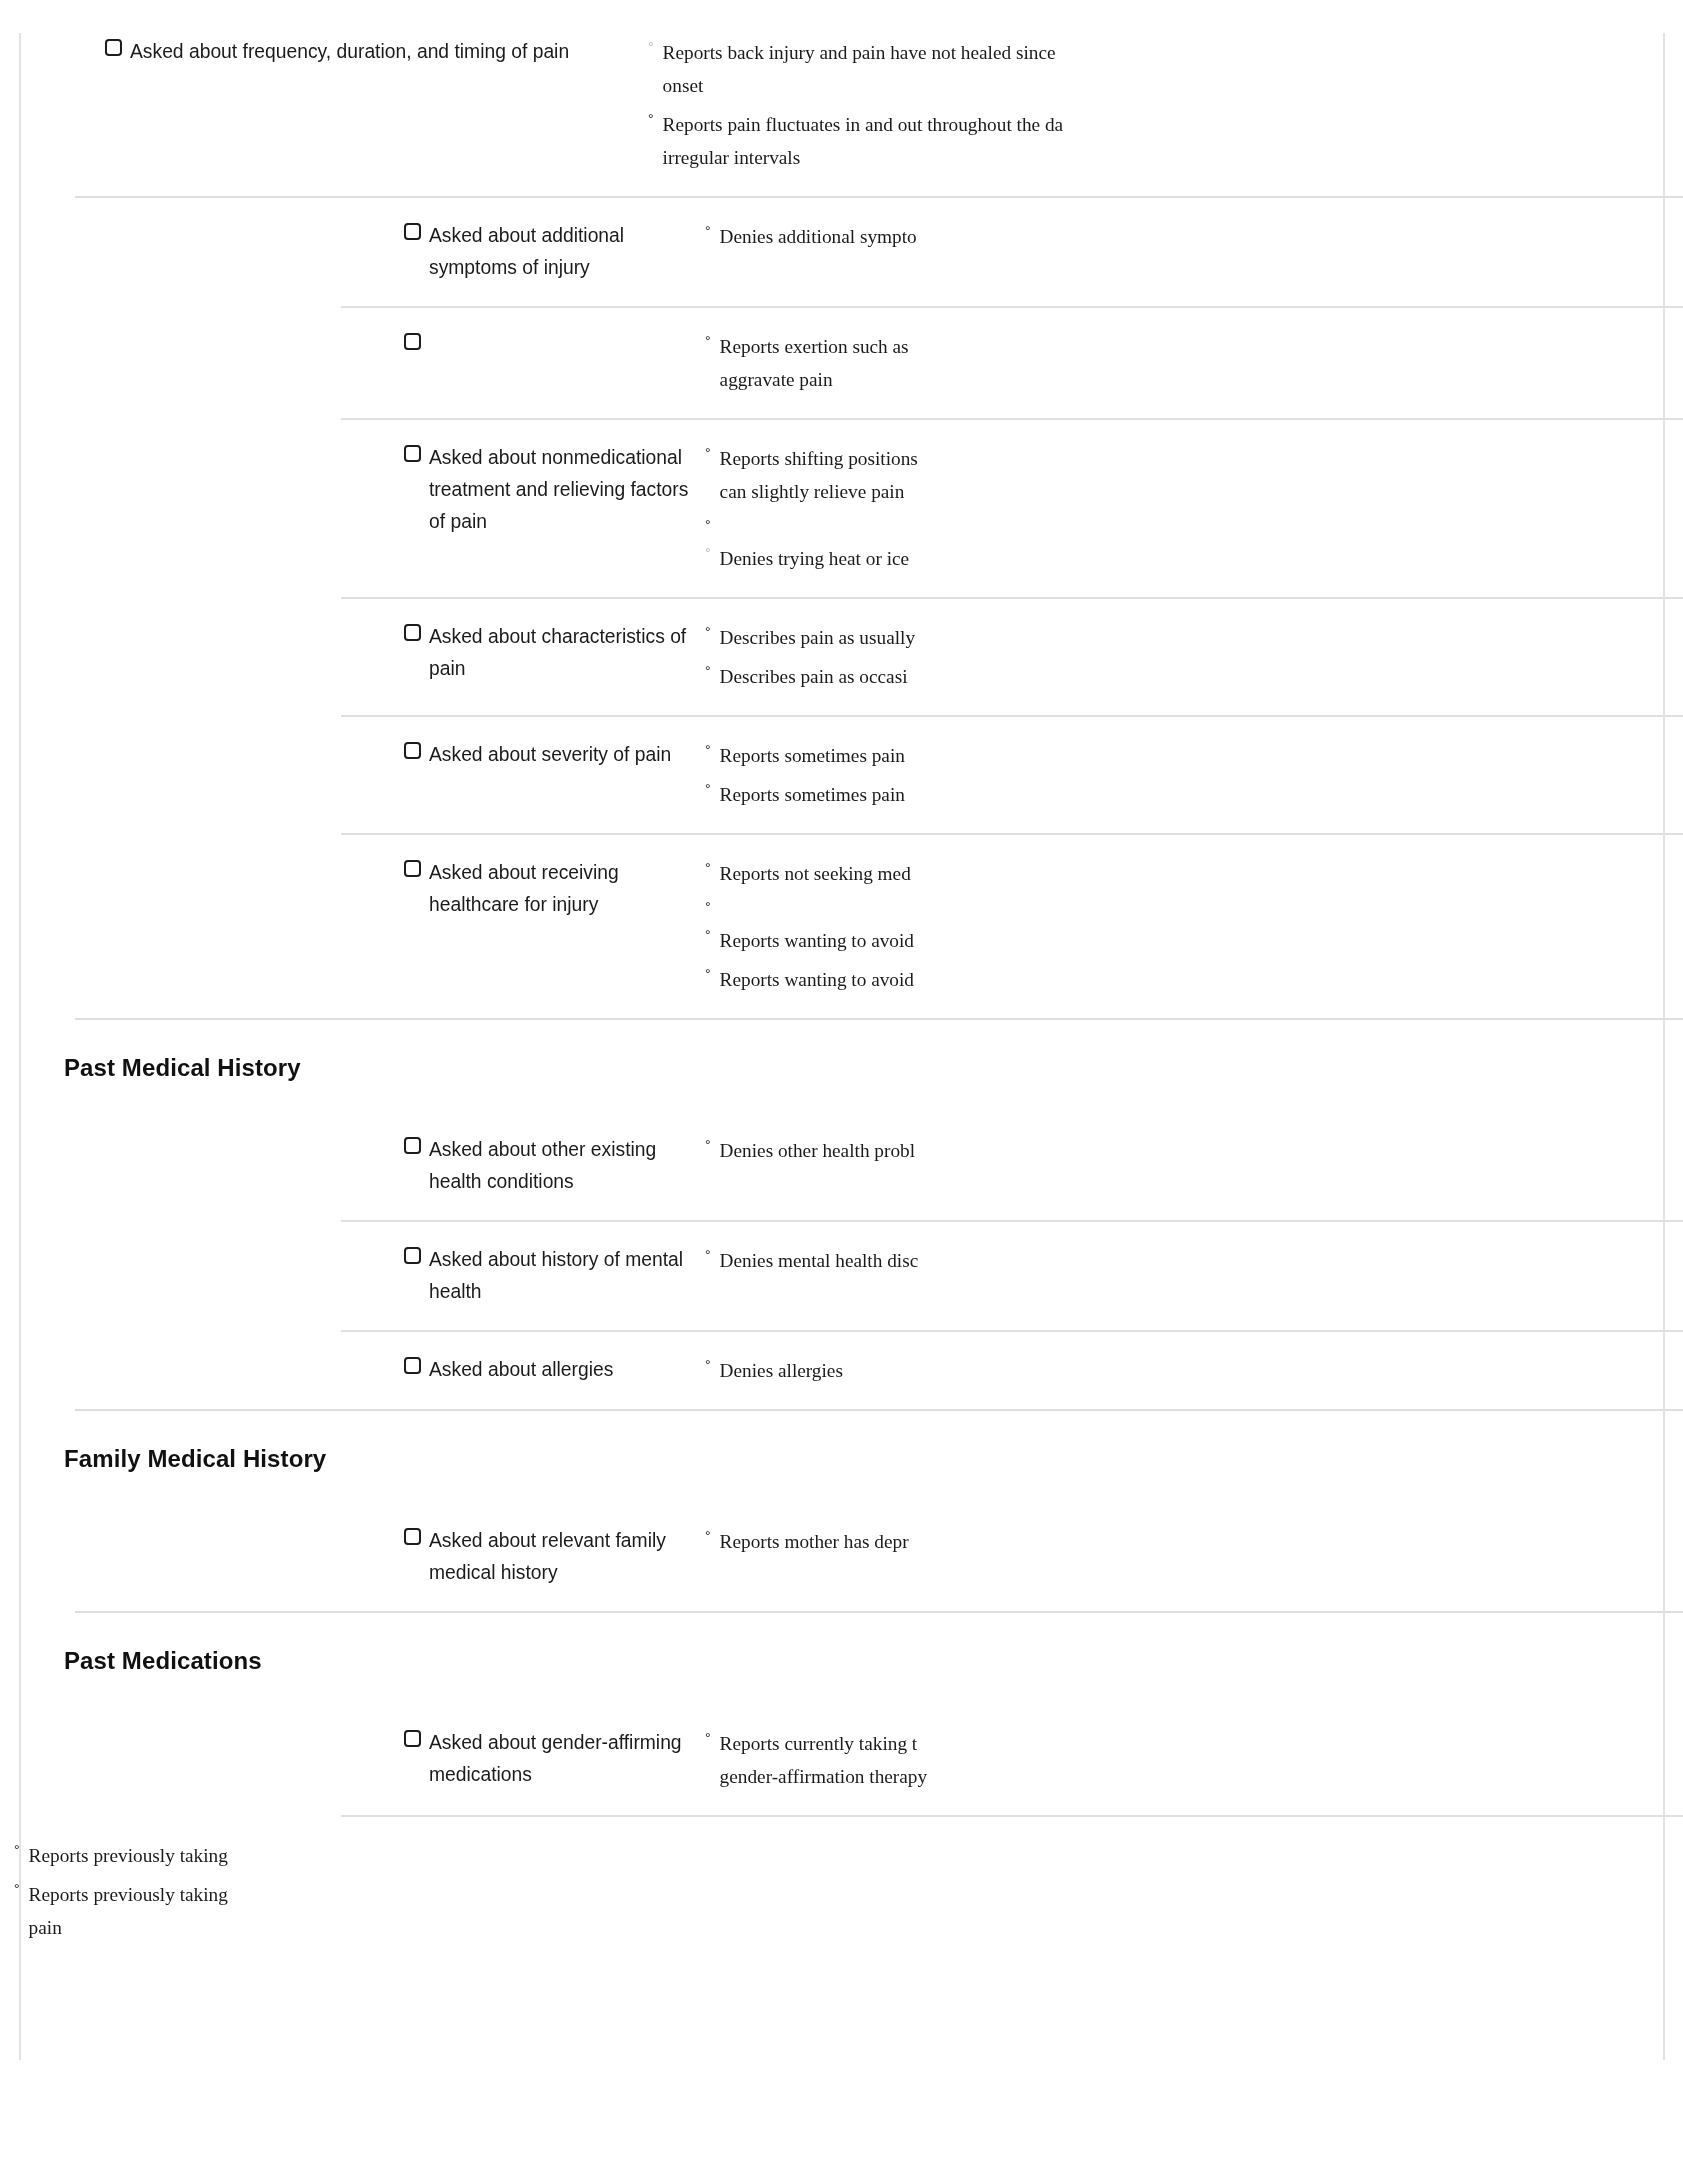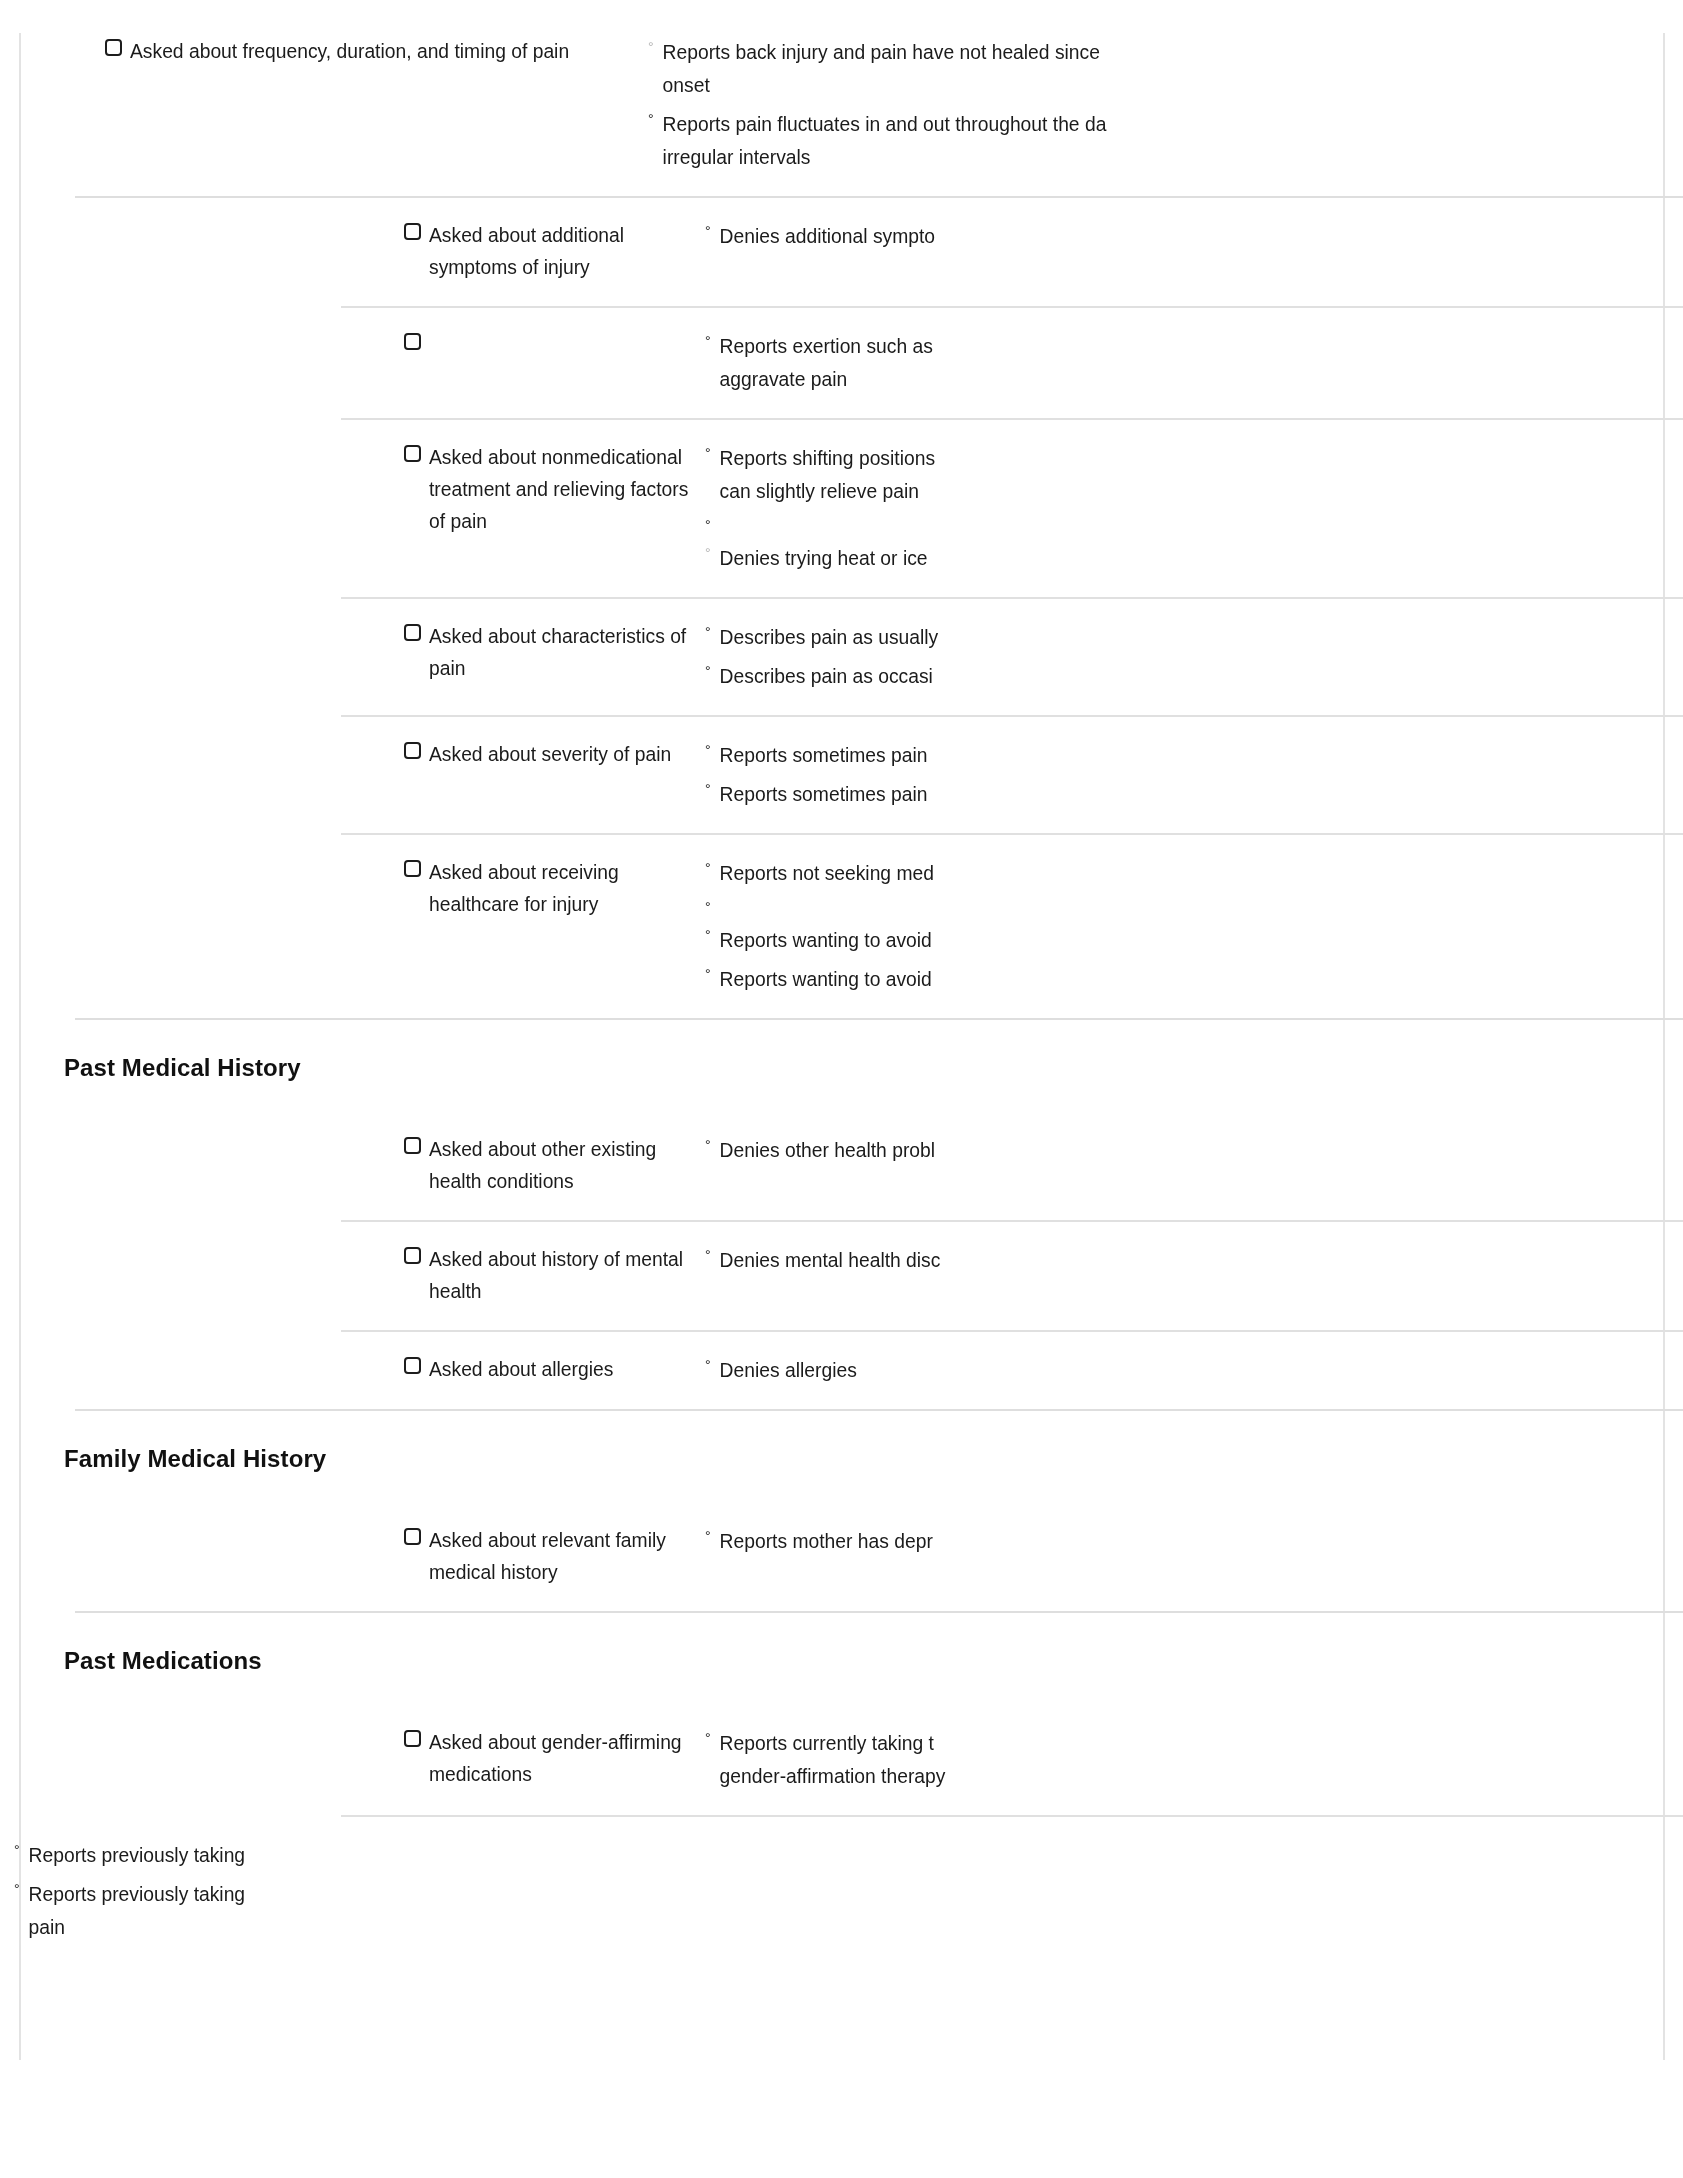--- a/index.html
+++ b/index.html
@@ -135,21 +135,21 @@
   .evi-bullet.dark { color: #1b1b1b; }
 
   .evi-text {
     font-size: 19.3px;
     line-height: 33px;
     color: #1b1b1b;
     white-space: normal;
     width: 554px;
     word-break: normal;
   }
-  .evi-text .wrapline { display: block; }
+  .evi-text .wrapline { display: block; font-family: Liberation Serif, serif; }
 </style>
 </head>
 <body>
 
 <div class="rubric-frame"></div>
 
 <div class="sheet" id="sheet">
     <div class="group">
       <div class="rows">
         <div class="row row-indent-0">

